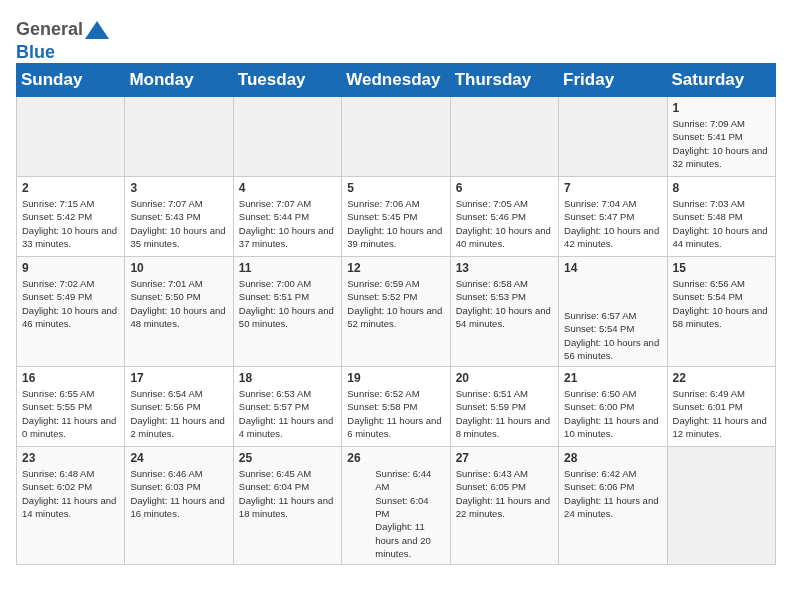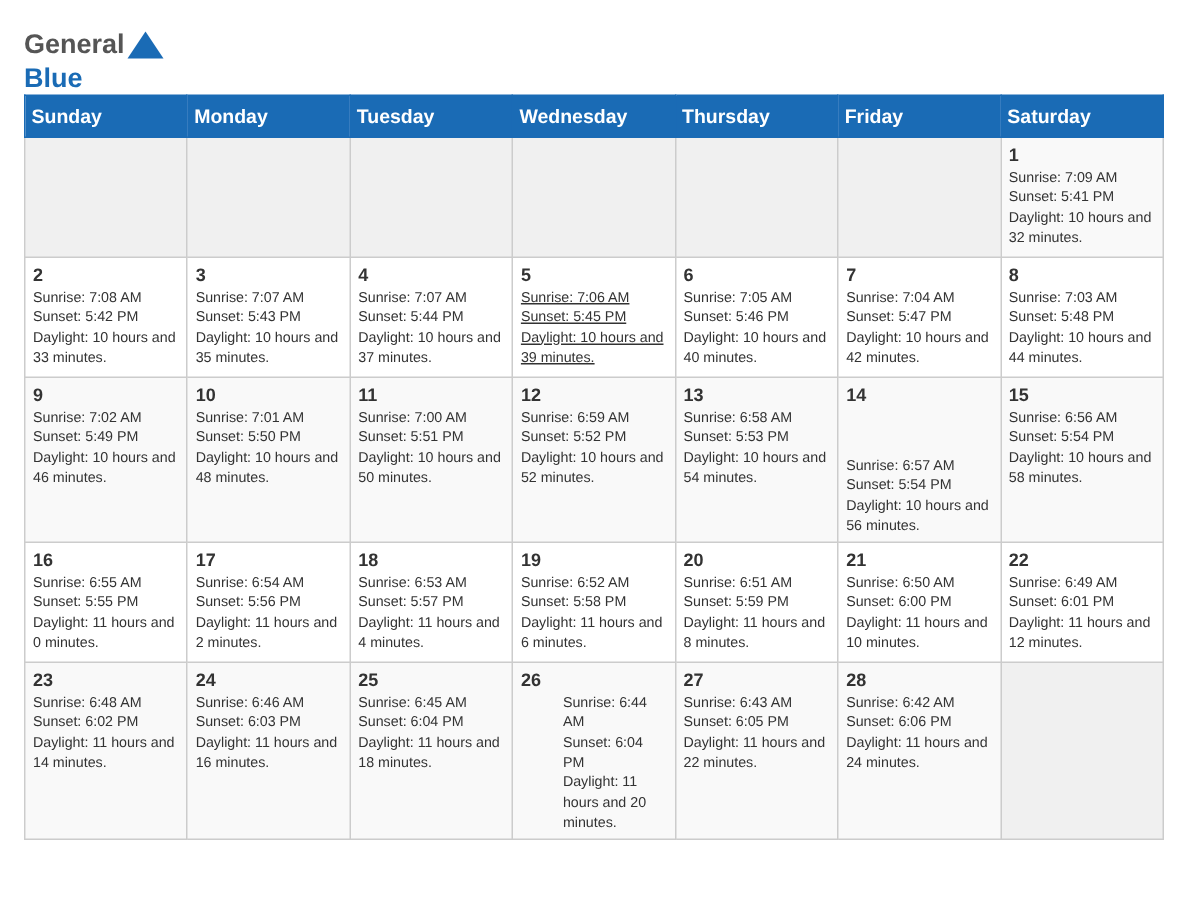--- a/index.html
+++ b/index.html
@@ -41,21 +41,21 @@
       color: #555;
     }
     table {
       width: 100%;
       border-collapse: collapse;
       table-layout: fixed;
     }
     th {
       background: #1a6bb5;
       color: #fff;
-      font-size: 13px;
+      font-size: 17px;
       font-weight: bold;
       padding: 6px 4px;
       text-align: left;
       border: 1px solid #1a6bb5;
     }
     td {
       vertical-align: top;
       border: 1px solid #ccc;
       padding: 4px 5px;
       font-size: 10px;
@@ -119,39 +119,39 @@
         <td>
           <span class="day-num">1</span>
           <div class="day-info" style="white-space: pre-line;">Sunrise: 7:09 AM
 Sunset: 5:41 PM
 Daylight: 10 hours and 32 minutes.</div>
         </td>
       </tr>
       <tr>
         <td>
           <span class="day-num">2</span>
-          <div class="day-info" style="white-space: pre-line;">Sunrise: 7:08 AM
+          <div class="day-info" style="white-space: pre-line;">Sunrise: 7:15 AM
 Sunset: 5:42 PM
 Daylight: 10 hours and 33 minutes.</div>
         </td>
         <td>
           <span class="day-num">3</span>
           <div class="day-info" style="white-space: pre-line;">Sunrise: 7:07 AM
 Sunset: 5:43 PM
 Daylight: 10 hours and 35 minutes.</div>
         </td>
         <td>
           <span class="day-num">4</span>
           <div class="day-info" style="white-space: pre-line;">Sunrise: 7:07 AM
 Sunset: 5:44 PM
 Daylight: 10 hours and 37 minutes.</div>
         </td>
         <td>
           <span class="day-num">5</span>
-          <div class="day-info" style="white-space: pre-line; text-decoration: underline;">Sunrise: 7:06 AM
+          <div class="day-info" style="white-space: pre-line;">Sunrise: 7:06 AM
 Sunset: 5:45 PM
 Daylight: 10 hours and 39 minutes.</div>
         </td>
         <td>
           <span class="day-num">6</span>
           <div class="day-info" style="white-space: pre-line;">Sunrise: 7:05 AM
 Sunset: 5:46 PM
 Daylight: 10 hours and 40 minutes.</div>
         </td>
         <td>

